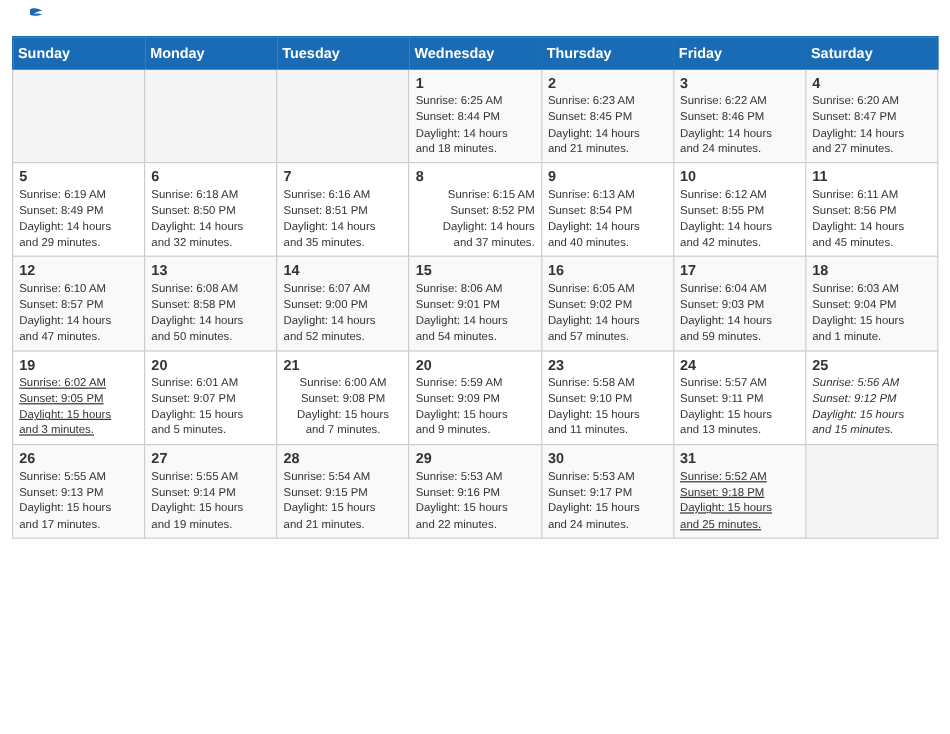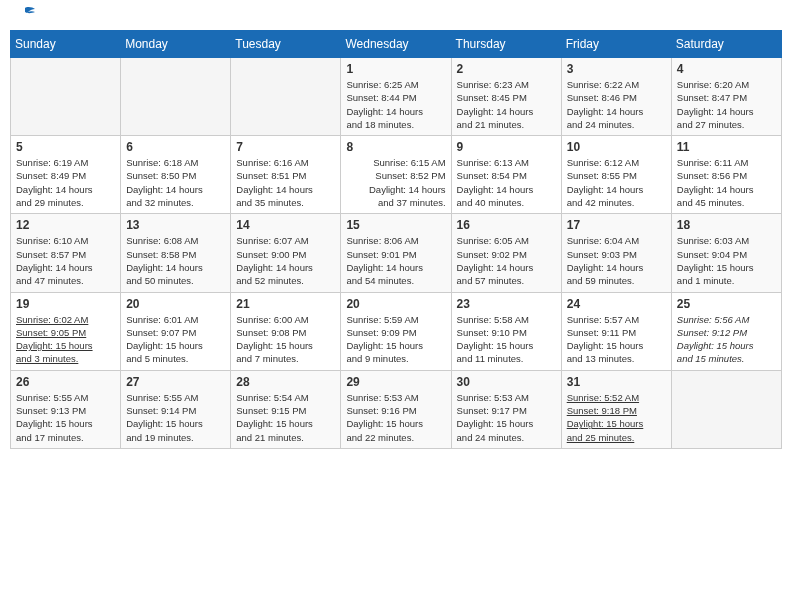--- a/index.html
+++ b/index.html
@@ -51,21 +51,21 @@
     table {
       width: 100%;
       border-collapse: collapse;
       border: 1px solid #ccc;
     }
     thead tr th {
       background-color: #1a6bb5;
       color: white;
       padding: 6px 4px;
       font-size: 12px;
-      font-weight: normal;
+      font-weight: bold;
       text-align: left;
       border: 1px solid #1a6bb5;
     }
     tbody tr td {
       border: 1px solid #ccc;
       vertical-align: top;
       padding: 4px 5px;
       width: 14.28%;
       min-height: 80px;
       background: #fff;
@@ -269,21 +269,21 @@
         </td>
         <td>
           <span class="day-num">20</span>
           <div class="day-info" style="white-space: pre-line;">Sunrise: 6:01 AM
 Sunset: 9:07 PM
 Daylight: 15 hours
 and 5 minutes.</div>
         </td>
         <td>
           <span class="day-num">21</span>
-          <div class="day-info" style="white-space: pre-line;">Sunrise: 6:00 AM
+          <div class="day-info" style="white-space: pre-line; text-align: center;">Sunrise: 6:00 AM
 Sunset: 9:08 PM
 Daylight: 15 hours
 and 7 minutes.</div>
         </td>
         <td>
           <span class="day-num">20</span>
           <div class="day-info" style="white-space: pre-line;">Sunrise: 5:59 AM
 Sunset: 9:09 PM
 Daylight: 15 hours
 and 9 minutes.</div>

